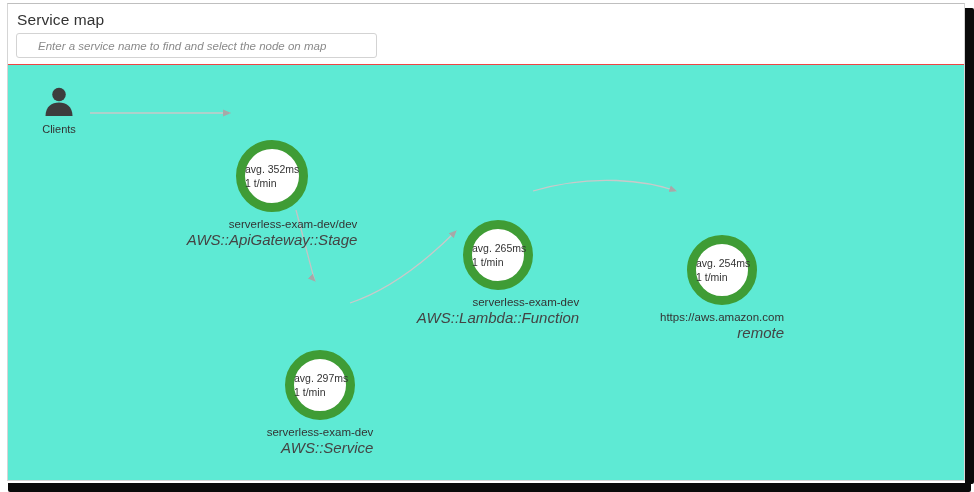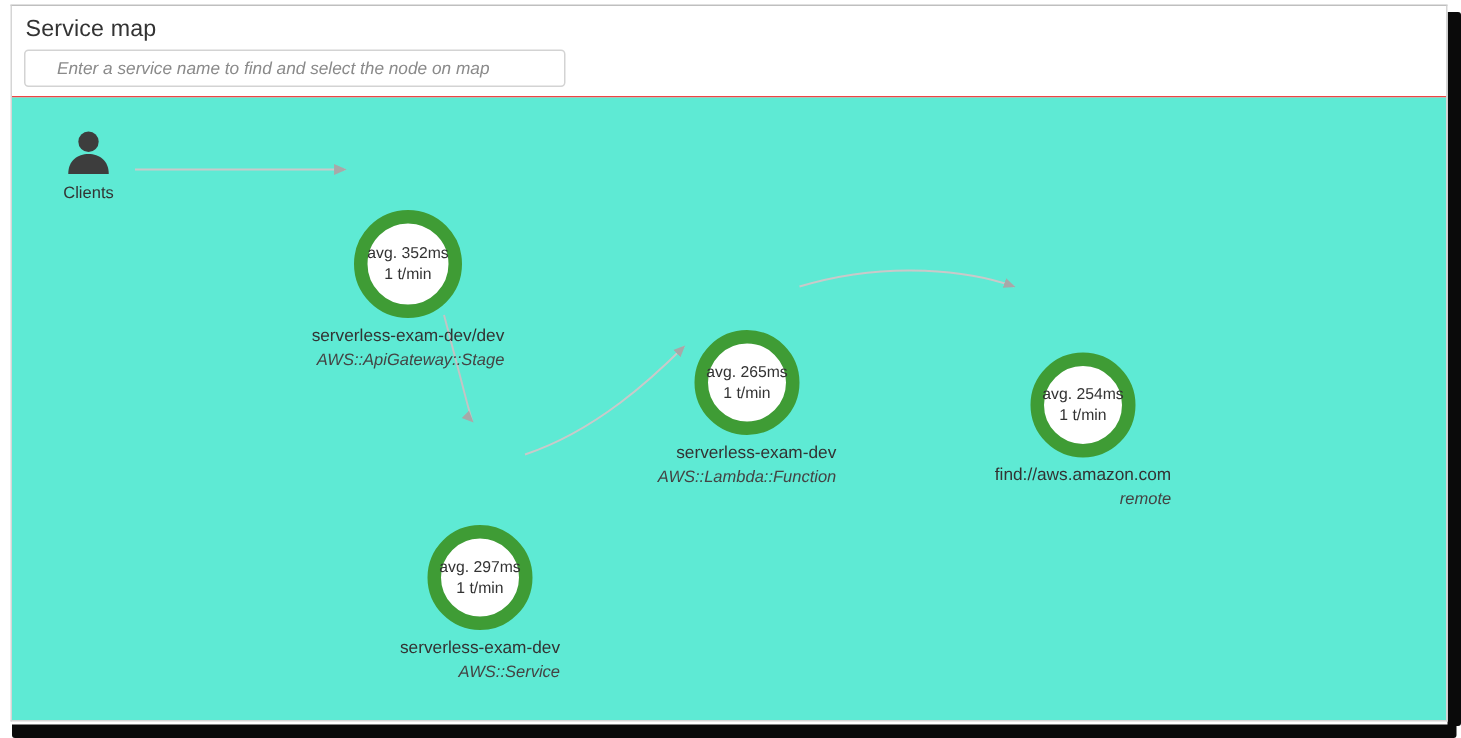--- a/index.html
+++ b/index.html
@@ -134,21 +134,20 @@
     position: absolute;
   }
   .node-ring {
     position: relative;
     border-radius: 50%;
     border-style: solid;
     box-sizing: border-box;
     background: #ffffff;
     display: flex;
     flex-direction: column;
-    align-items: center;
     justify-content: center;
   }
   .node-metric {
     font-size: 10.5px;
     color: #333333;
     line-height: 14px;
     white-space: nowrap;
   }
   .node-caption {
     position: absolute;
@@ -158,21 +157,21 @@
     white-space: nowrap;
   }
   .node-name {
     display: block;
     font-size: 11.5px;
     color: #333333;
     line-height: 16px;
   }
   .node-type {
     display: block;
-    font-size: 11px;
+    font-size: 15px;
     font-style: italic;
     color: #444444;
     line-height: 16px;
   }
 </style>
 </head>
 <body>
 
 <div id="window-shadow">
   <div id="shadow-right"></div>
@@ -243,20 +242,20 @@
           <span class="node-type">AWS::Lambda::Function</span>
         </div>
       </div>
 
       <div class="service-node" style="left:679px; top:170px;">
         <div class="node-ring" style="width:70px;height:70px;border-width:9px;border-color:#3f9c35;">
           <span class="node-metric">avg. 254ms</span>
           <span class="node-metric">1 t/min</span>
         </div>
         <div class="node-caption" style="top:74px;">
-          <span class="node-name">find://aws.amazon.com</span>
+          <span class="node-name">https://aws.amazon.com</span>
           <span class="node-type">remote</span>
         </div>
       </div>
 
     </div>
   </div>
 </div>
 
 </body></html>

